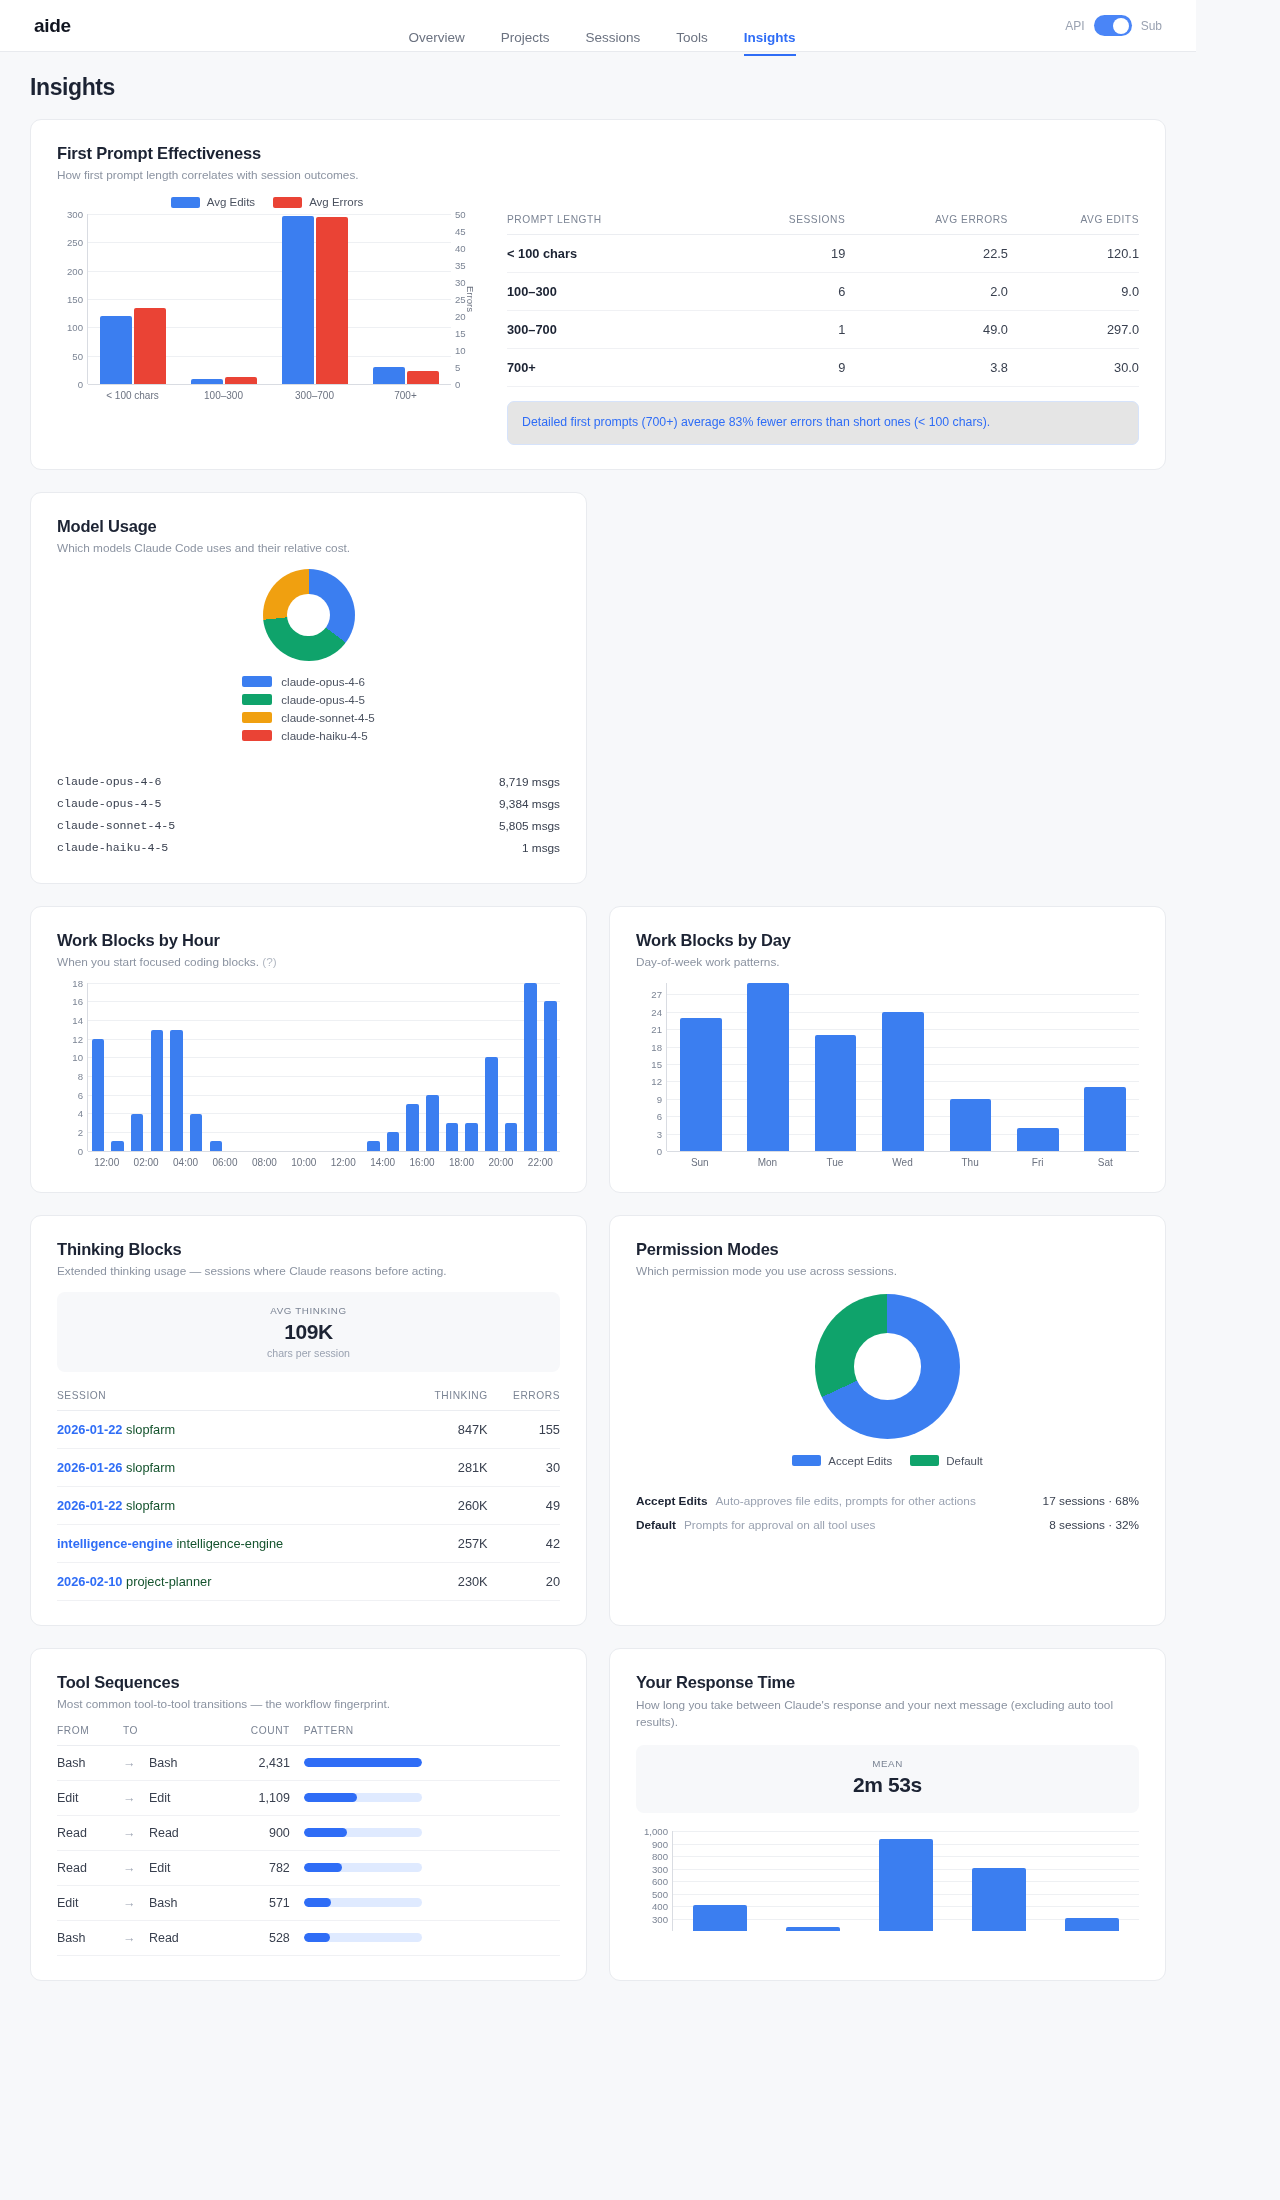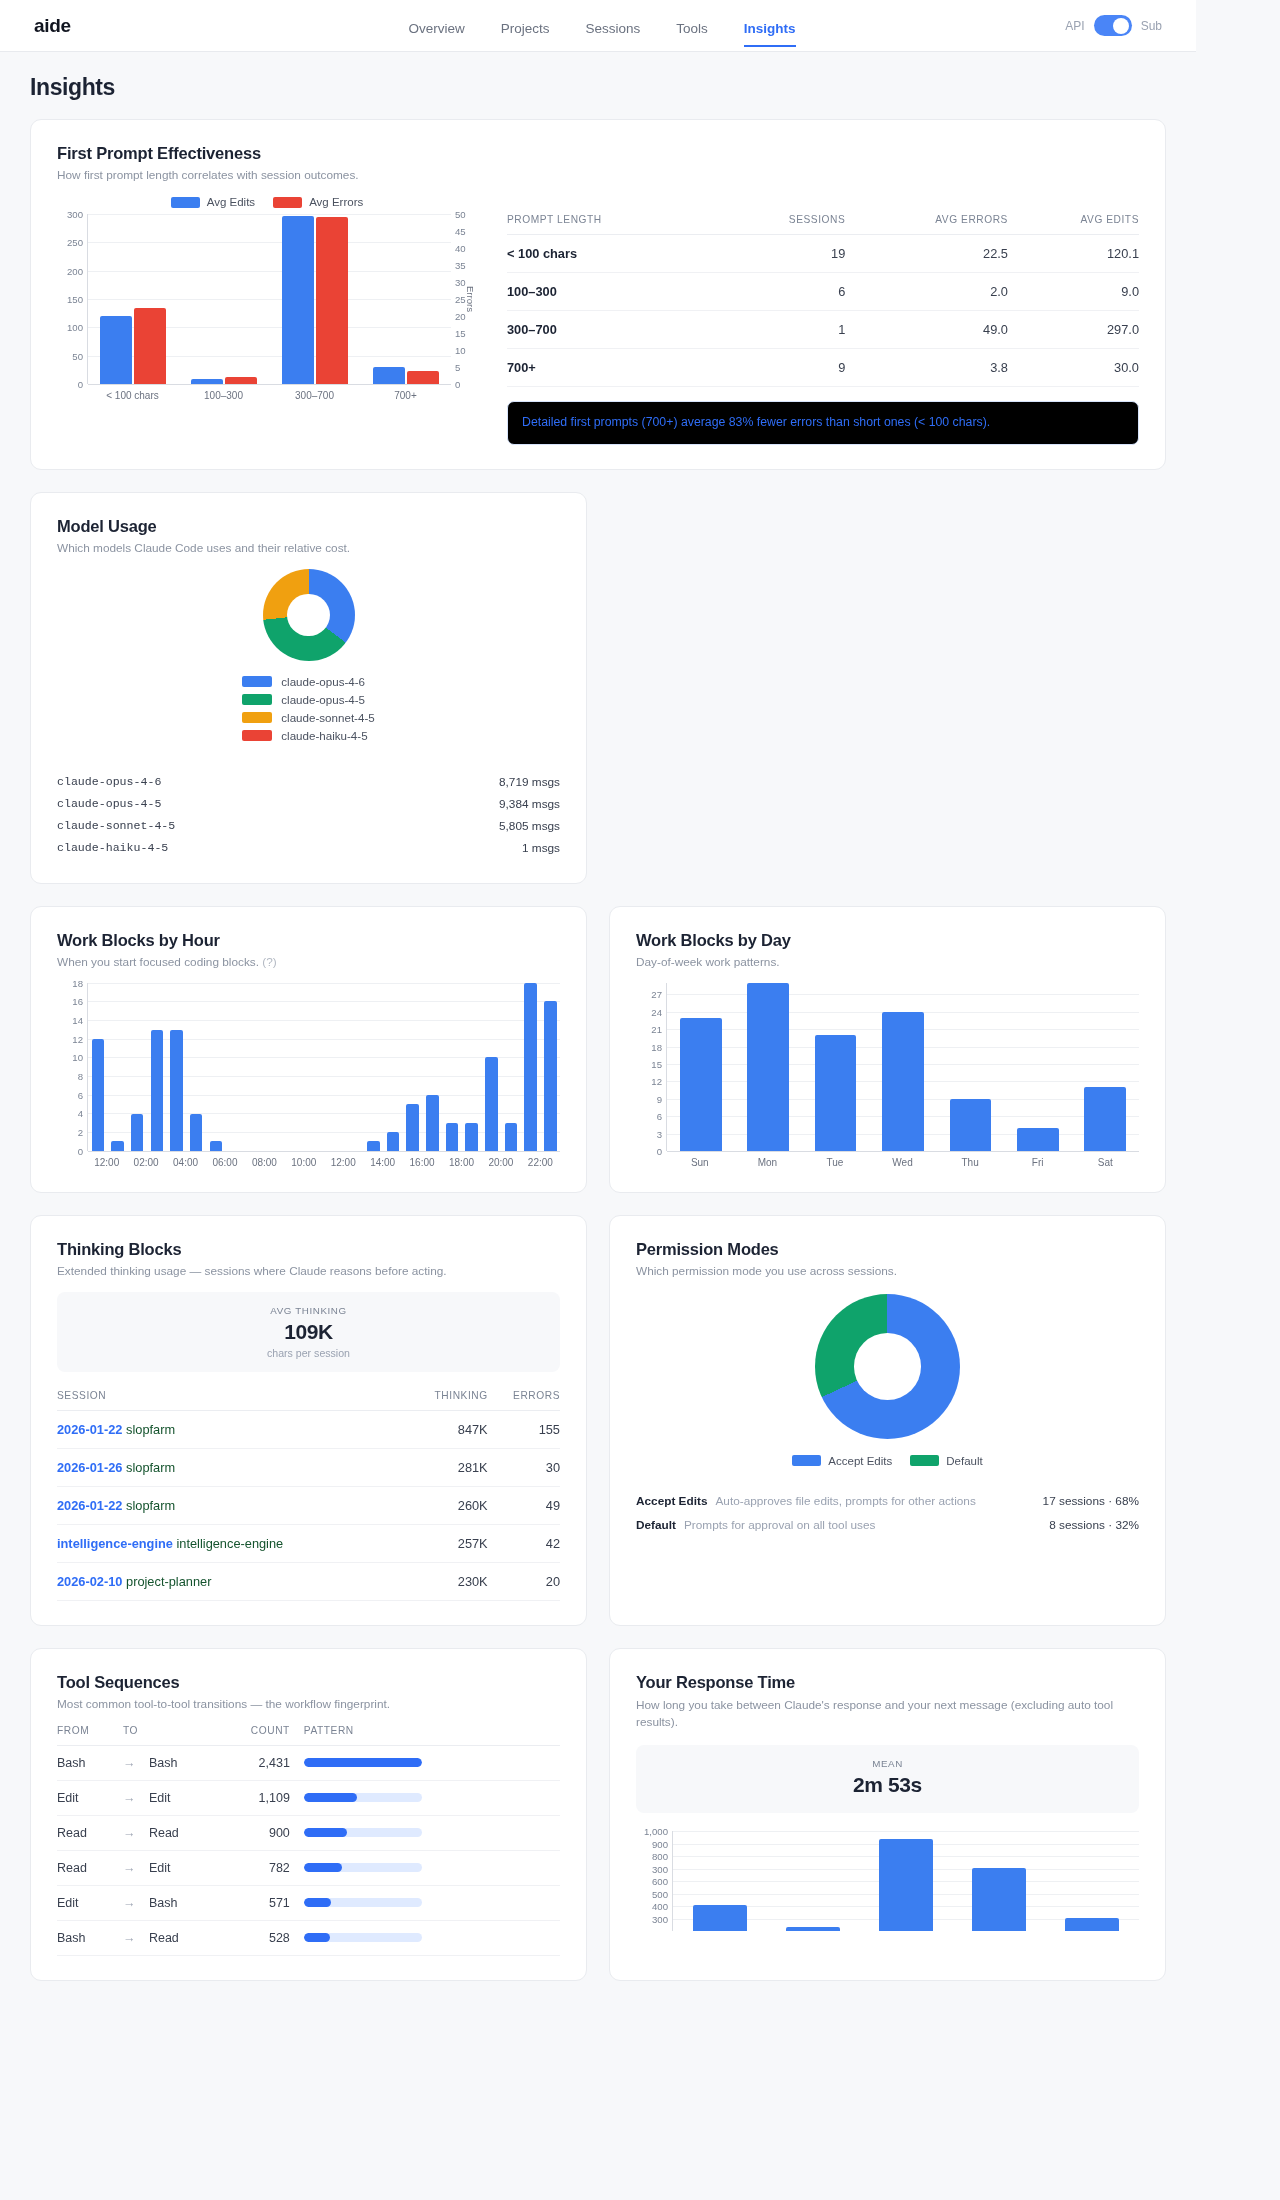--- a/index.html
+++ b/index.html
@@ -24,21 +24,21 @@
   }
   .brand { font-size: 19px; font-weight: 700; letter-spacing: -0.3px; color: #10141f; }
   .nav {
     position: absolute; left: 0; right: 0;
     display: flex; justify-content: center; gap: 28px;
     pointer-events: none;
   }
   .nav a {
     pointer-events: auto;
     font-size: 13.5px; color: #6b7280; text-decoration: none;
-    padding-bottom: 9px; position: relative; top: 8px; margin-left: 8px;
+    padding-bottom: 9px; position: relative; top: 17px; margin-left: 8px;
   }
   .nav a.active { color: #2f6df6; font-weight: 600; border-bottom: 2px solid #2f6df6; }
   .toggle-wrap {
     margin-left: auto; display: flex; align-items: center; gap: 9px;
     position: relative; z-index: 2;
   }
   .toggle-lbl { font-size: 12px; color: #9aa2b1; }
   .switch {
     width: 38px; height: 21px; border-radius: 11px; background: #4a85f7;
     position: relative; cursor: pointer;
@@ -70,21 +70,21 @@
     padding: 0 0 9px 0; border-bottom: 1px solid #ebedf1;
   }
   table.tbl th.l { text-align: left; }
   table.tbl td {
     font-size: 12.8px; padding: 11px 0; border-bottom: 1px solid #f0f1f4;
     text-align: right; color: #3d4椒; color: #39404f;
   }
   table.tbl td.l { text-align: left; font-weight: 600; color: #1c2333; }
 
   .callout {
-    margin-top: 14px; background: #000000; border: 1px solid #d6e3fb;
+    margin-top: 14px; background: #e5e5e5; border: 1px solid #d6e3fb;
     border-radius: 7px; padding: 12px 14px;
     font-size: 12.3px; line-height: 1.45; color: #2f6df6;
   }
   .legend { display: flex; justify-content: center; gap: 18px; margin-bottom: 6px; }
   .legend .li { display: flex; align-items: center; gap: 7px; font-size: 11.5px; color: #4b5260; }
   .legend .sw { width: 29px; height: 11px; border-radius: 2px; }
 
   .plot { position: relative; }
   .ylabels { position: absolute; left: 0; top: 0; bottom: 0; width: 30px; }
   .ylabels span {

